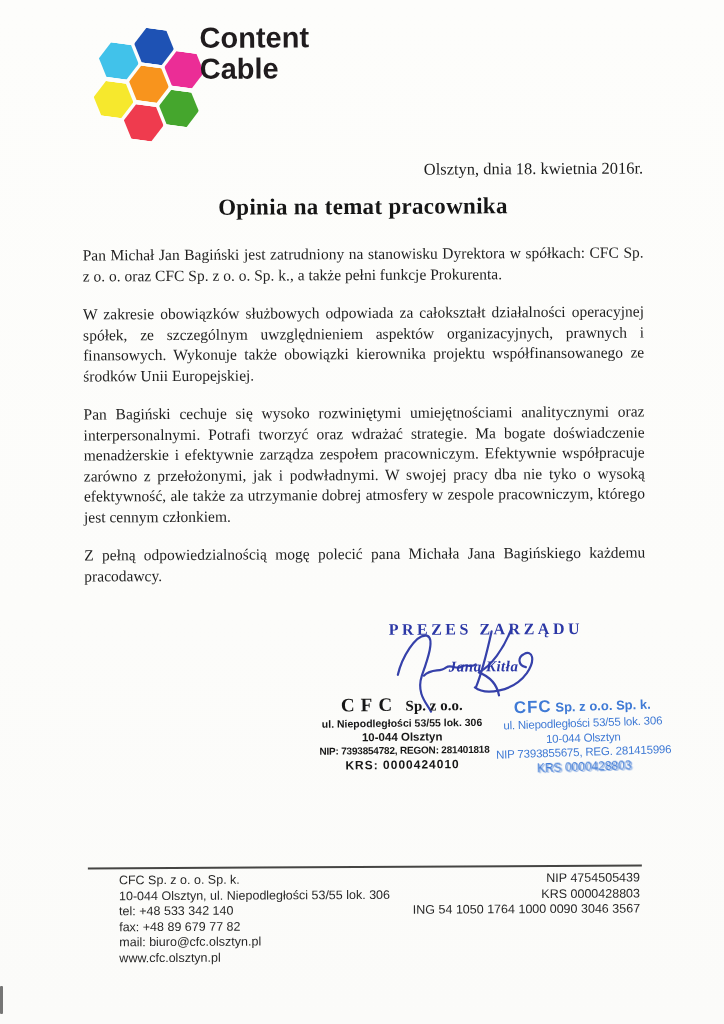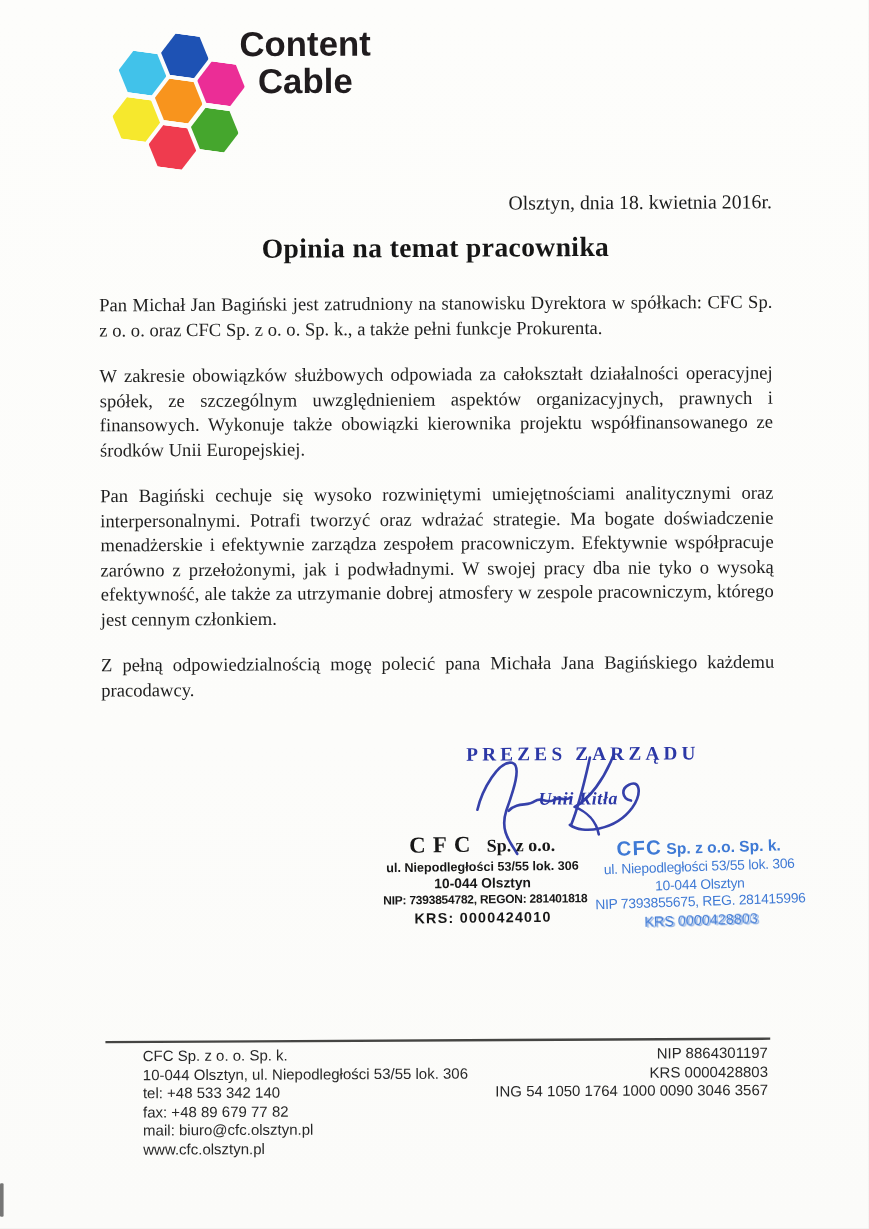--- a/index.html
+++ b/index.html
@@ -23,21 +23,21 @@
   .hex-n{left:47px;top:16px;}
   .hex-nw{left:14px;top:35px;}
   .hex-ne{left:80px;top:35px;}
   .hex-c{left:47px;top:54px;}
   .hex-sw{left:14px;top:74px;}
   .hex-se{left:80px;top:74px;}
   .hex-s{left:47px;top:93px;}
   .logo-text{
     position:absolute;left:202px;top:22px;
     font-family:"Liberation Sans", sans-serif;font-weight:bold;
-    font-size:29px;line-height:31px;color:#201c1e;letter-spacing:0px;text-align:center;
+    font-size:29px;line-height:31px;color:#201c1e;letter-spacing:0px;
   }
   
   .date-line{
     position:absolute;top:160px;left:84px;width:561px;
     text-align:right;font-size:16.5px;color:#1c1c1c;
   }
   .doc-title{
     position:absolute;top:194px;left:84px;width:561px;margin:0;
     text-align:center;font-size:23px;font-weight:bold;color:#161616;letter-spacing:0.3px;
   }
@@ -129,21 +129,21 @@
     </main>
 
     <div class="sig-role" style="color: rgb(44, 56, 166);">PREZES ZARZĄDU</div>
     <svg class="sig-svg" viewBox="0 0 170 95" fill="none" stroke-width="2.2" stroke-linecap="round" stroke-linejoin="round" opacity="0.95">
       <path d="M 12 55 C 16 38, 30 14, 41 16 C 50 18, 41 42, 36 56 C 30 74, 41 84, 45 92" stroke="#2c38a6"></path>
       <path d="M 38 56 C 46 48, 54 53, 60 48 C 66 44, 70 51, 76 47 C 81 44, 85 49, 90 45" stroke="#2c38a6"></path>
       <path d="M 106 12 C 101 34, 95 56, 90 68" stroke="#2c38a6"></path>
       <path d="M 126 9 C 118 30, 105 47, 93 53 C 103 57, 111 65, 113 76" stroke="#2c38a6"></path>
       <path d="M 89 68 C 99 76, 127 73, 141 54 C 150 41, 147 30, 138 35 C 132 38, 132 46, 140 48" stroke="#2c38a6"></path>
     </svg>
-    <div class="sig-name" style="color: rgb(44, 56, 166);">Unii Kitła</div>
+    <div class="sig-name" style="color: rgb(44, 56, 166);">Jana Kitła</div>
 
     <div class="stamp stamp-black">
       <div class="s1"><span class="cfc">CFC</span>&nbsp; <span>Sp. z o.o.</span></div>
       <div class="s2">ul. Niepodległości 53/55 lok. 306</div>
       <div class="s3">10-044 Olsztyn</div>
       <div class="s4">NIP: 7393854782, REGON: 281401818</div>
       <div class="s5">KRS: 0000424010</div>
     </div>
 
     <div class="stamp stamp-blue" style="color: rgb(47, 111, 210);">
@@ -157,20 +157,20 @@
     <hr class="footer-rule">
     <div class="footer-left">
       <div>CFC Sp. z o. o. Sp. k.</div>
       <div>10-044 Olsztyn, ul. Niepodległości 53/55 lok. 306</div>
       <div>tel: +48 533 342 140</div>
       <div>fax: +48 89 679 77 82</div>
       <div>mail: biuro@cfc.olsztyn.pl</div>
       <div>www.cfc.olsztyn.pl</div>
     </div>
     <div class="footer-right">
-      <div>NIP 8864301197</div>
+      <div>NIP 4754505439</div>
       <div>KRS 0000428803</div>
       <div>ING 54 1050 1764 1000 0090 3046 3567</div>
     </div>
 
   </div>
   <div class="edge-mark"></div>
 </div>
 
 </body></html>

